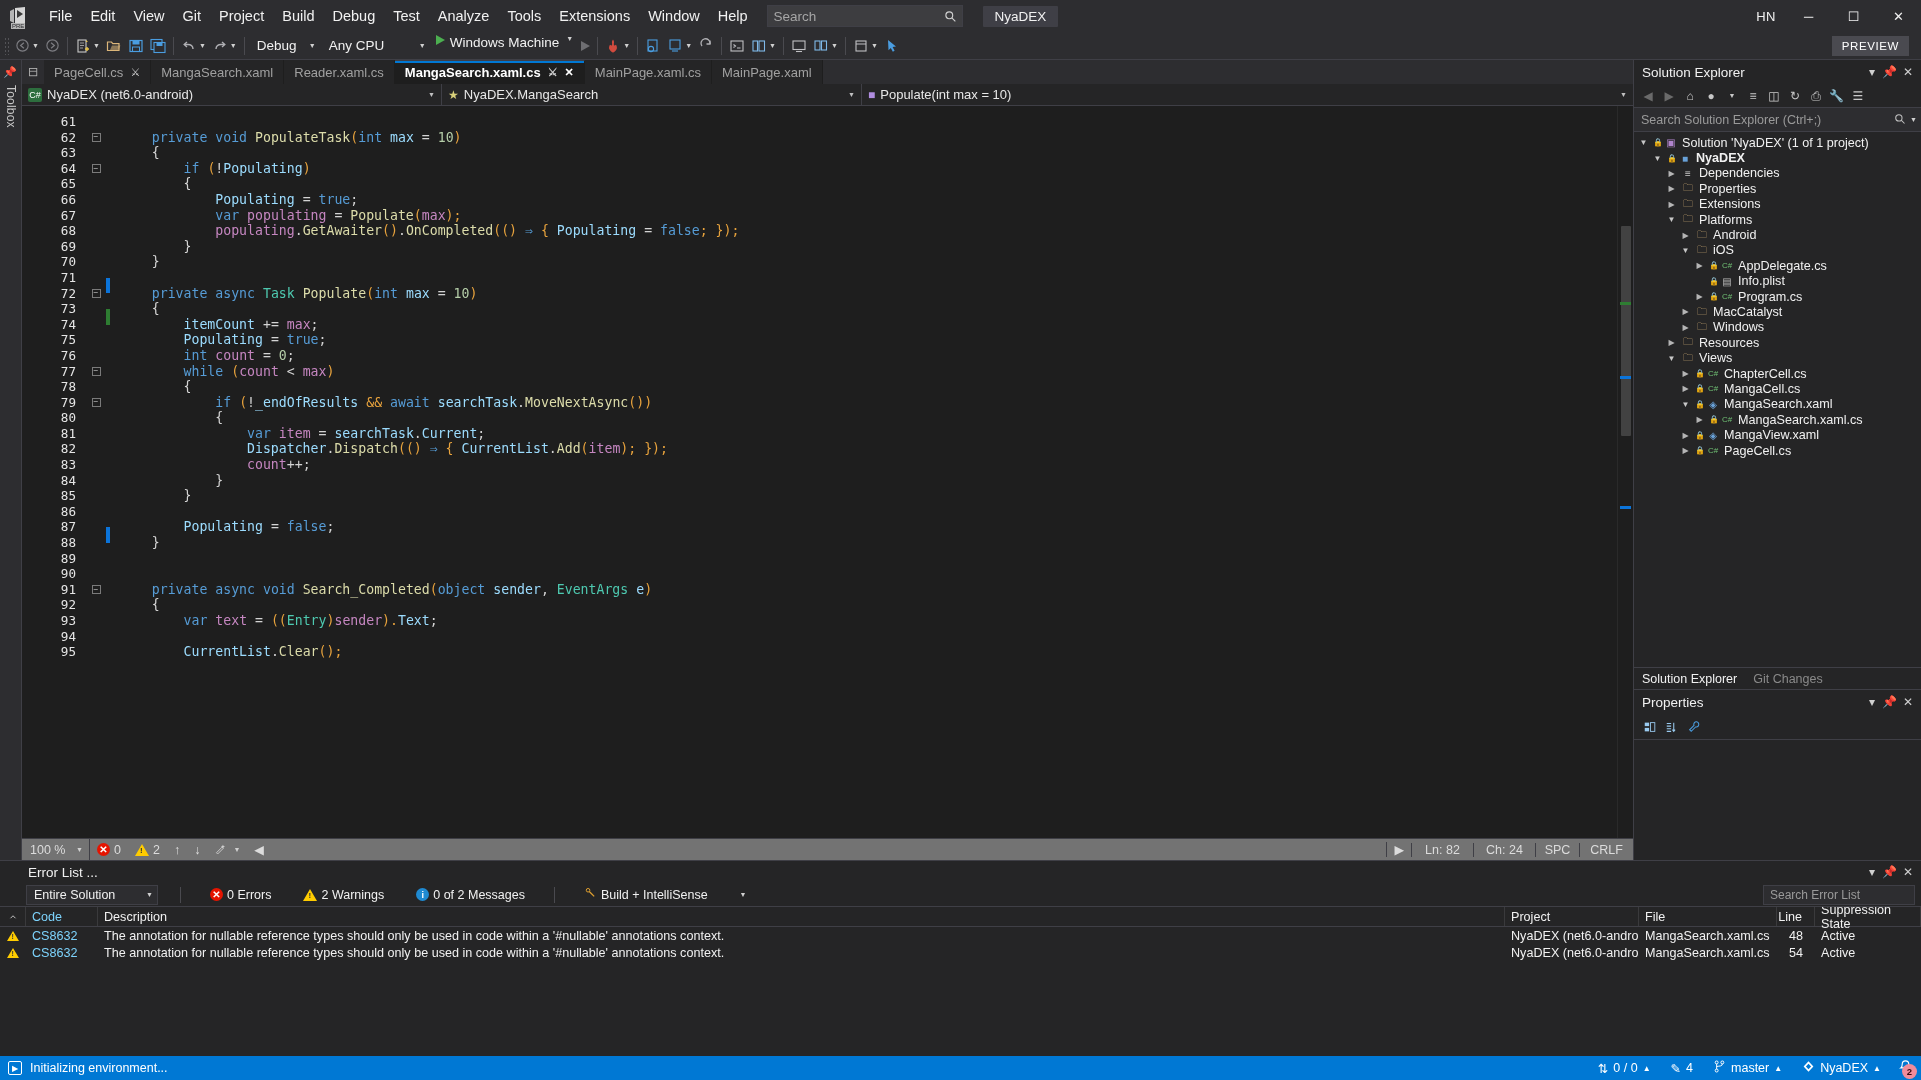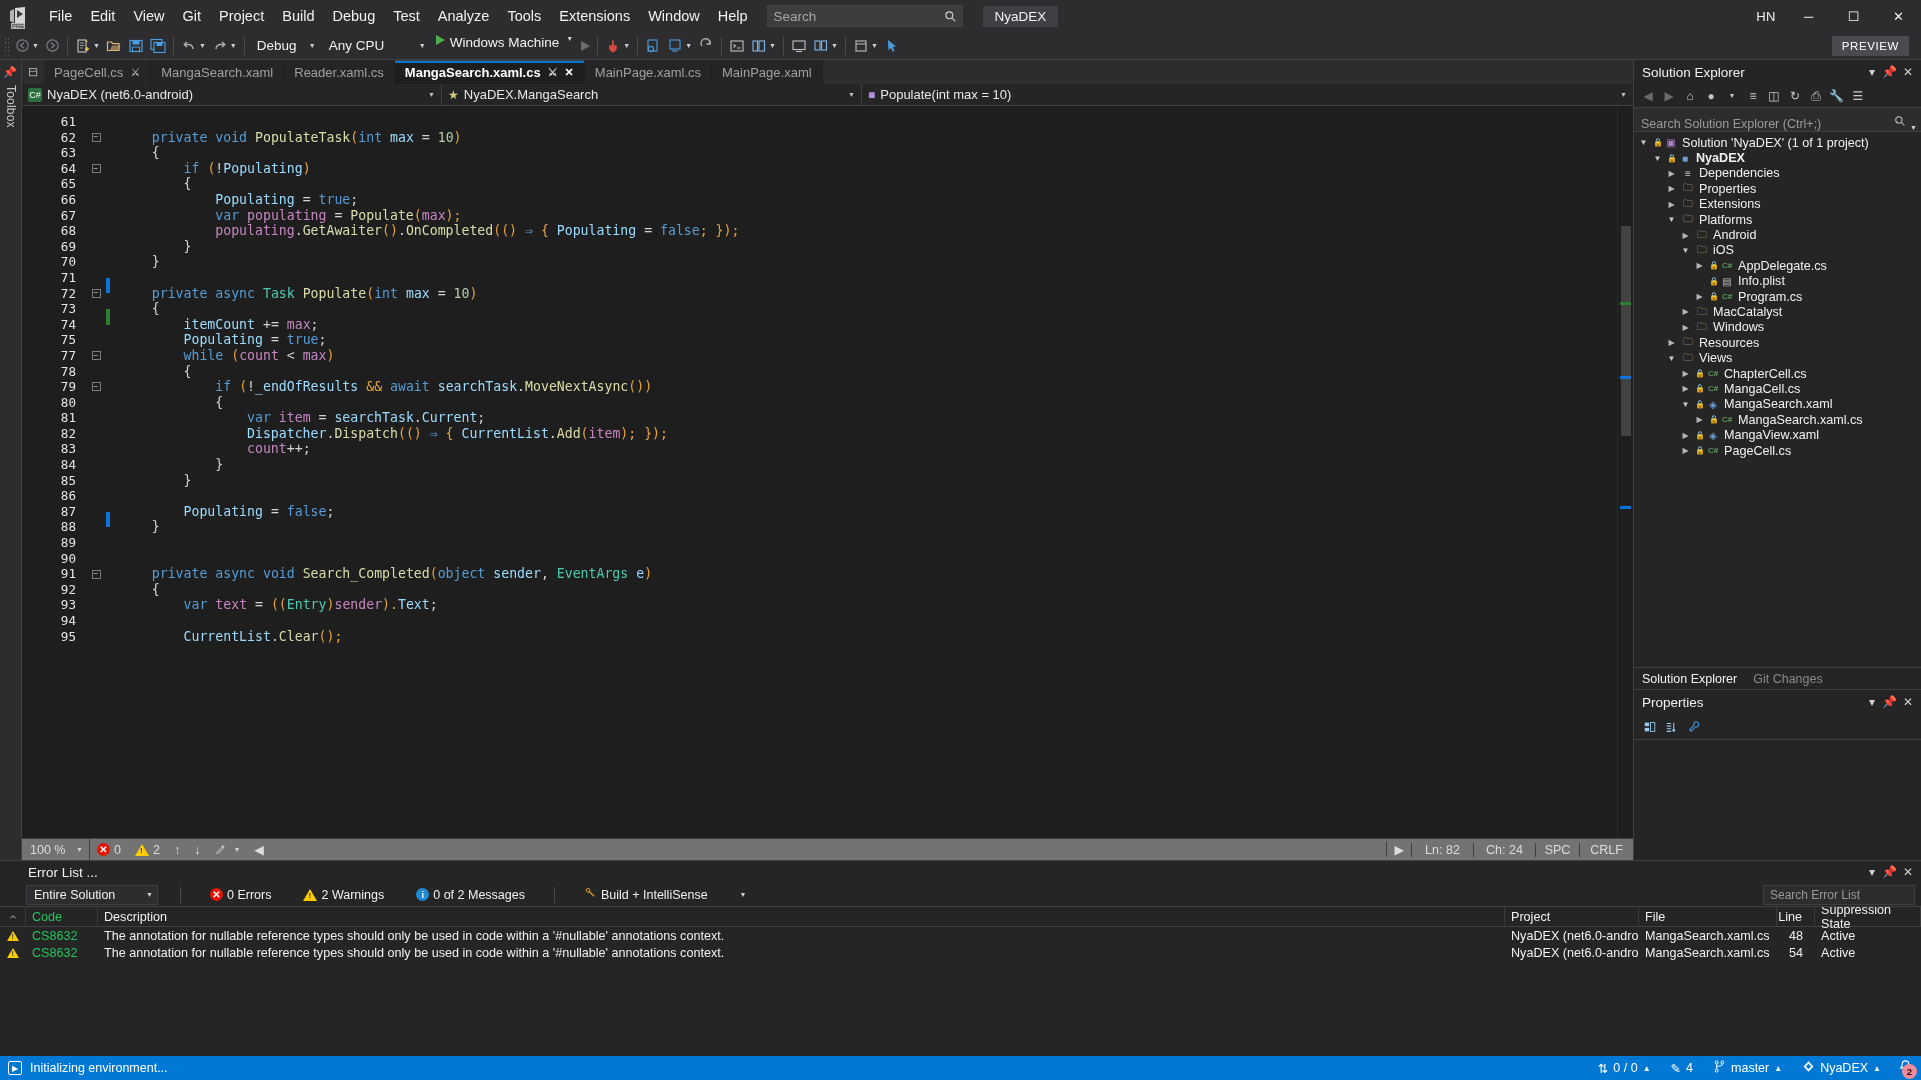--- a/index.html
+++ b/index.html
@@ -224,21 +224,21 @@
   .dock-btn { width: 18px; height: 18px; display:flex;align-items:center;justify-content:center;
               color:#d0d0d0; font-size: 12px; }
   .se-toolbar {
     height: 24px; flex: 0 0 24px; display: flex; align-items: center; gap: 1px;
     padding: 0 4px; border-bottom: 1px solid #3f3f46;
   }
   .se-tb { width: 20px; height: 20px; display: flex; align-items: center; justify-content: center;
            color: #c8c8c8; font-size: 12px; }
   .se-tb.dim { color: #6a6a6a; }
   .se-search {
-    height: 24px; flex: 0 0 24px; display: flex; align-items: flex-end;
+    height: 24px; flex: 0 0 24px; display: flex; align-items: center;
     padding: 0 4px 0 7px; border-bottom: 1px solid #3f3f46; background: #2d2d30;
   }
   .se-search input {
     flex: 1 1 auto; background: transparent; border: none; outline: none;
     color: #ccc; font-size: 12.5px; font-family: "Liberation Sans", sans-serif;
   }
   .se-search input::placeholder { color: #9a9a9a; }
   .tree { flex: 1 1 auto; overflow: hidden; padding-top: 3px; font-size: 12.6px; position: relative; }
   .tnode {
     display: flex; align-items: center; height: 15.4px; gap: 4px;
@@ -309,21 +309,21 @@
   .el-search input::placeholder { color: #9a9a9a; }
   .el-table { flex: 1 1 auto; overflow: hidden; font-size: 12.6px; }
   .el-thead {
     display: flex; height: 20px; align-items: center; background: #252526;
     border-bottom: 1px solid #3f3f46; color: #f1f1f1;
   }
   .el-th { padding: 0 6px; border-right: 1px solid #3a3a3c; height: 100%; display: flex; align-items: center; }
   .el-tr { display: flex; height: 17px; align-items: center; color: #f1f1f1; }
   .el-td { padding: 0 6px; height: 100%; display: flex; align-items: center; overflow: hidden; white-space: nowrap; }
   .c-ico { width: 26px; flex: 0 0 26px; justify-content: center; padding: 0; }
-  .c-code { width: 72px; flex: 0 0 72px; color: #22c55e; }
+  .c-code { width: 72px; flex: 0 0 72px; color: #7dd3fc; }
   .c-desc { flex: 1 1 auto; min-width: 0; }
   .c-proj { width: 134px; flex: 0 0 134px; }
   .c-file { width: 138px; flex: 0 0 138px; }
   .c-line { width: 38px; flex: 0 0 38px; justify-content: flex-end; padding-right: 12px; }
   .c-supp { width: 106px; flex: 0 0 106px; }
   .warn-mini {
     width: 0; height: 0; border-left: 6px solid transparent; border-right: 6px solid transparent;
     border-bottom: 10px solid #ffcc00; position: relative;
   }
   .warn-mini::after { content:"!"; position:absolute; left:-1.5px; top:2px; font-size:7px; color:#333; font-weight:bold; }
@@ -607,20 +607,21 @@
             <div class="code-row"><div class="lnum">66</div><div class="gutter-fold"></div><div class="gutter-bar"></div><div class="code-text"><span class="o">            </span><span class="v">Populating</span><span class="o"> = </span><span class="k">true</span><span class="o">;</span></div></div>
             <div class="code-row"><div class="lnum">67</div><div class="gutter-fold"></div><div class="gutter-bar"></div><div class="code-text"><span class="o">            </span><span class="k">var</span><span class="o"> </span><span class="p">populating</span><span class="o"> = </span><span class="m">Populate</span><span class="pn">(</span><span class="p">max</span><span class="pn">);</span></div></div>
             <div class="code-row"><div class="lnum">68</div><div class="gutter-fold"></div><div class="gutter-bar"></div><div class="code-text"><span class="o">            </span><span class="p">populating</span><span class="o">.</span><span class="m">GetAwaiter</span><span class="pn">()</span><span class="o">.</span><span class="m">OnCompleted</span><span class="pn">(()</span><span class="k"> ⇒ </span><span class="pn">{ </span><span class="v">Populating</span><span class="o"> = </span><span class="k">false</span><span class="pn">; });</span></div></div>
             <div class="code-row"><div class="lnum">69</div><div class="gutter-fold"></div><div class="gutter-bar"></div><div class="code-text"><span class="o">        }</span></div></div>
             <div class="code-row"><div class="lnum">70</div><div class="gutter-fold"></div><div class="gutter-bar"></div><div class="code-text"><span class="o">    }</span></div></div>
             <div class="code-row"><div class="lnum">71</div><div class="gutter-fold"></div><div class="gutter-bar"><div class="changebar-blue" style="top: 0px; height: 15.6px;"></div></div><div class="code-text"></div></div>
             <div class="code-row"><div class="lnum">72</div><div class="gutter-fold"><span class="fold-box">−</span></div><div class="gutter-bar"></div><div class="code-text"><span class="o">    </span><span class="k">private</span><span class="o"> </span><span class="k">async</span><span class="o"> </span><span class="kc">Task</span><span class="o"> </span><span class="m">Populate</span><span class="pn">(</span><span class="k">int</span><span class="o"> </span><span class="v">max</span><span class="o"> = </span><span class="n">10</span><span class="pn">)</span></div></div>
             <div class="code-row"><div class="lnum">73</div><div class="gutter-fold"></div><div class="gutter-bar"><div class="changebar-green" style="top: 0px; height: 15.6px;"></div></div><div class="code-text"><span class="o">    {</span></div></div>
             <div class="code-row"><div class="lnum">74</div><div class="gutter-fold"></div><div class="gutter-bar"></div><div class="code-text"><span class="o">        </span><span class="v">itemCount</span><span class="o"> += </span><span class="p">max</span><span class="o">;</span></div></div>
             <div class="code-row"><div class="lnum">75</div><div class="gutter-fold"></div><div class="gutter-bar"></div><div class="code-text"><span class="o">        </span><span class="v">Populating</span><span class="o"> = </span><span class="k">true</span><span class="o">;</span></div></div>
+            <div class="code-row"><div class="lnum">76</div><div class="gutter-fold"></div><div class="gutter-bar"></div><div class="code-text"><span class="o">        </span><span class="k">int</span><span class="o"> </span><span class="p">count</span><span class="o"> = </span><span class="n">0</span><span class="o">;</span></div></div>
             <div class="code-row"><div class="lnum">77</div><div class="gutter-fold"><span class="fold-box">−</span></div><div class="gutter-bar"></div><div class="code-text"><span class="o">        </span><span class="k">while</span><span class="o"> </span><span class="pn">(</span><span class="p">count</span><span class="o"> &lt; </span><span class="p">max</span><span class="pn">)</span></div></div>
             <div class="code-row"><div class="lnum">78</div><div class="gutter-fold"></div><div class="gutter-bar"></div><div class="code-text"><span class="o">        {</span></div></div>
             <div class="code-row"><div class="lnum">79</div><div class="gutter-fold"><span class="fold-box">−</span></div><div class="gutter-bar"></div><div class="code-text"><span class="o">            </span><span class="k">if</span><span class="o"> </span><span class="pn">(</span><span class="o">!</span><span class="v">_endOfResults</span><span class="o"> </span><span class="pn">&amp;&amp;</span><span class="o"> </span><span class="k">await</span><span class="o"> </span><span class="v">searchTask</span><span class="o">.</span><span class="m">MoveNextAsync</span><span class="pn">())</span></div></div>
             <div class="code-row"><div class="lnum">80</div><div class="gutter-fold"></div><div class="gutter-bar"></div><div class="code-text"><span class="o">            {</span></div></div>
             <div class="code-row"><div class="lnum">81</div><div class="gutter-fold"></div><div class="gutter-bar"></div><div class="code-text"><span class="o">                </span><span class="k">var</span><span class="o"> </span><span class="p">item</span><span class="o"> = </span><span class="v">searchTask</span><span class="o">.</span><span class="v">Current</span><span class="o">;</span></div></div>
             <div class="code-row"><div class="lnum">82</div><div class="gutter-fold"></div><div class="gutter-bar"></div><div class="code-text"><span class="o">                </span><span class="v">Dispatcher</span><span class="o">.</span><span class="m">Dispatch</span><span class="pn">(()</span><span class="k"> ⇒ </span><span class="pn">{ </span><span class="v">CurrentList</span><span class="o">.</span><span class="m">Add</span><span class="pn">(</span><span class="p">item</span><span class="pn">); });</span></div></div>
             <div class="code-row"><div class="lnum">83</div><div class="gutter-fold"></div><div class="gutter-bar"></div><div class="code-text"><span class="o">                </span><span class="p">count</span><span class="o">++</span><span class="o">;</span></div></div>
             <div class="code-row"><div class="lnum">84</div><div class="gutter-fold"></div><div class="gutter-bar"></div><div class="code-text"><span class="o">            }</span></div></div>
             <div class="code-row"><div class="lnum">85</div><div class="gutter-fold"></div><div class="gutter-bar"></div><div class="code-text"><span class="o">        }</span></div></div>
             <div class="code-row"><div class="lnum">86</div><div class="gutter-fold"></div><div class="gutter-bar"></div><div class="code-text"></div></div>

